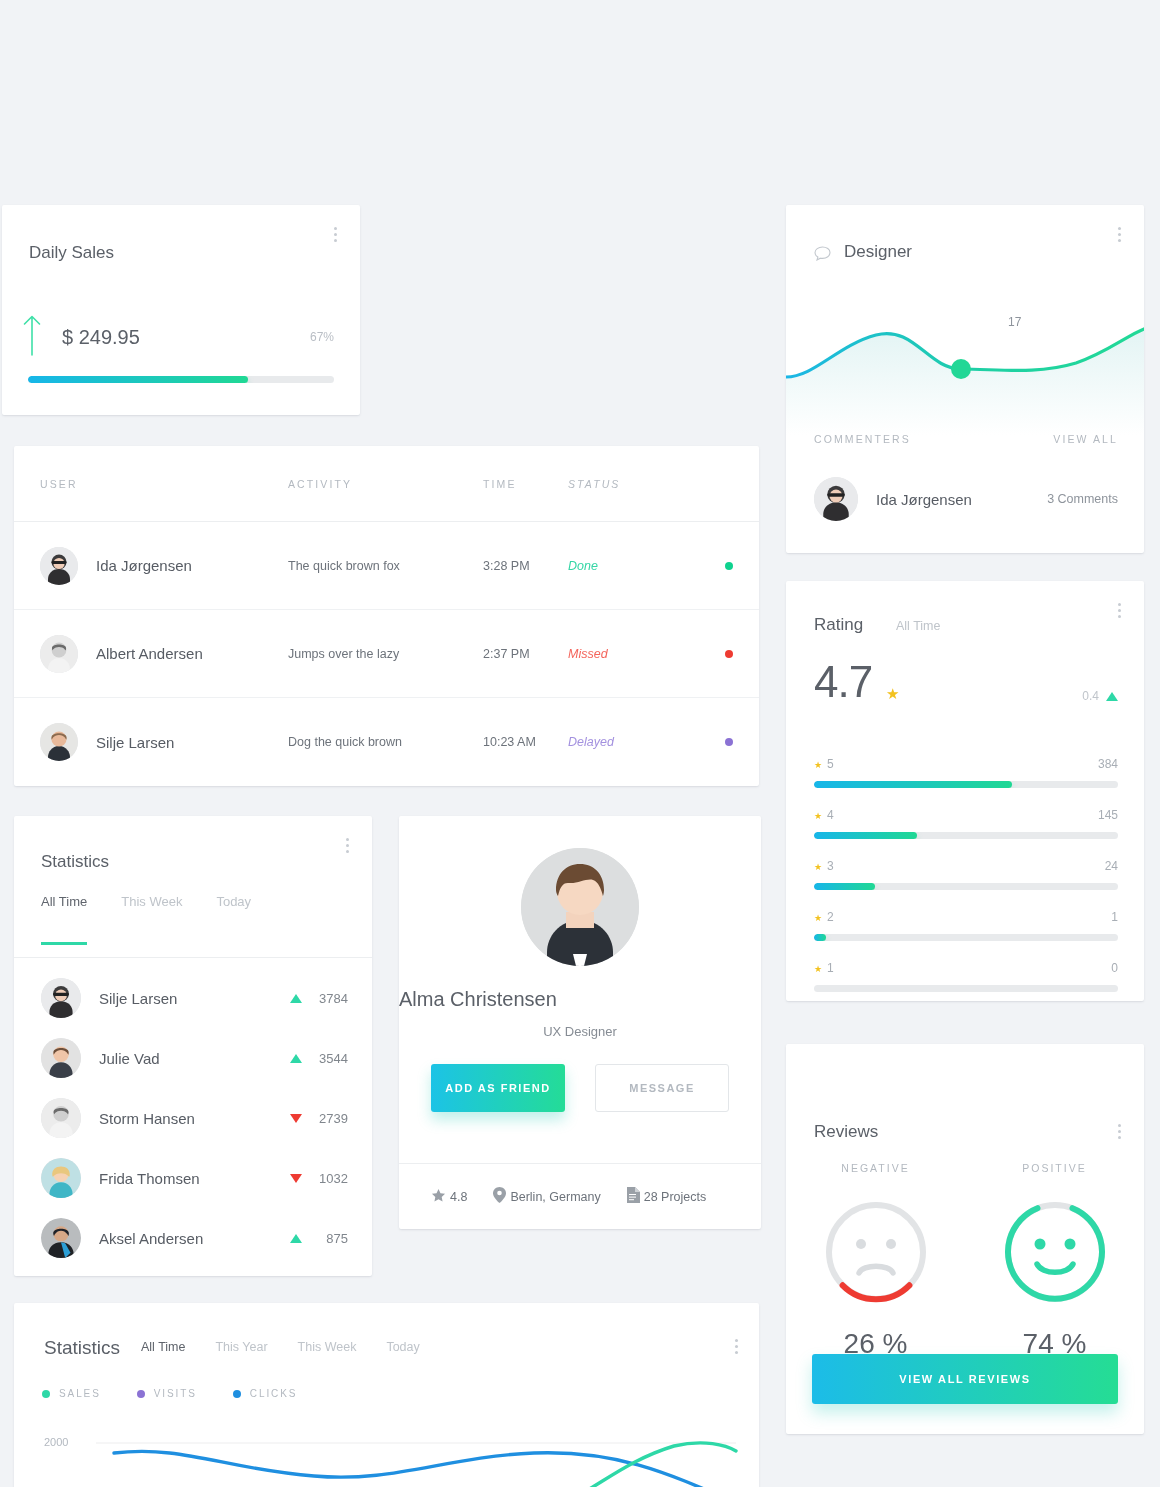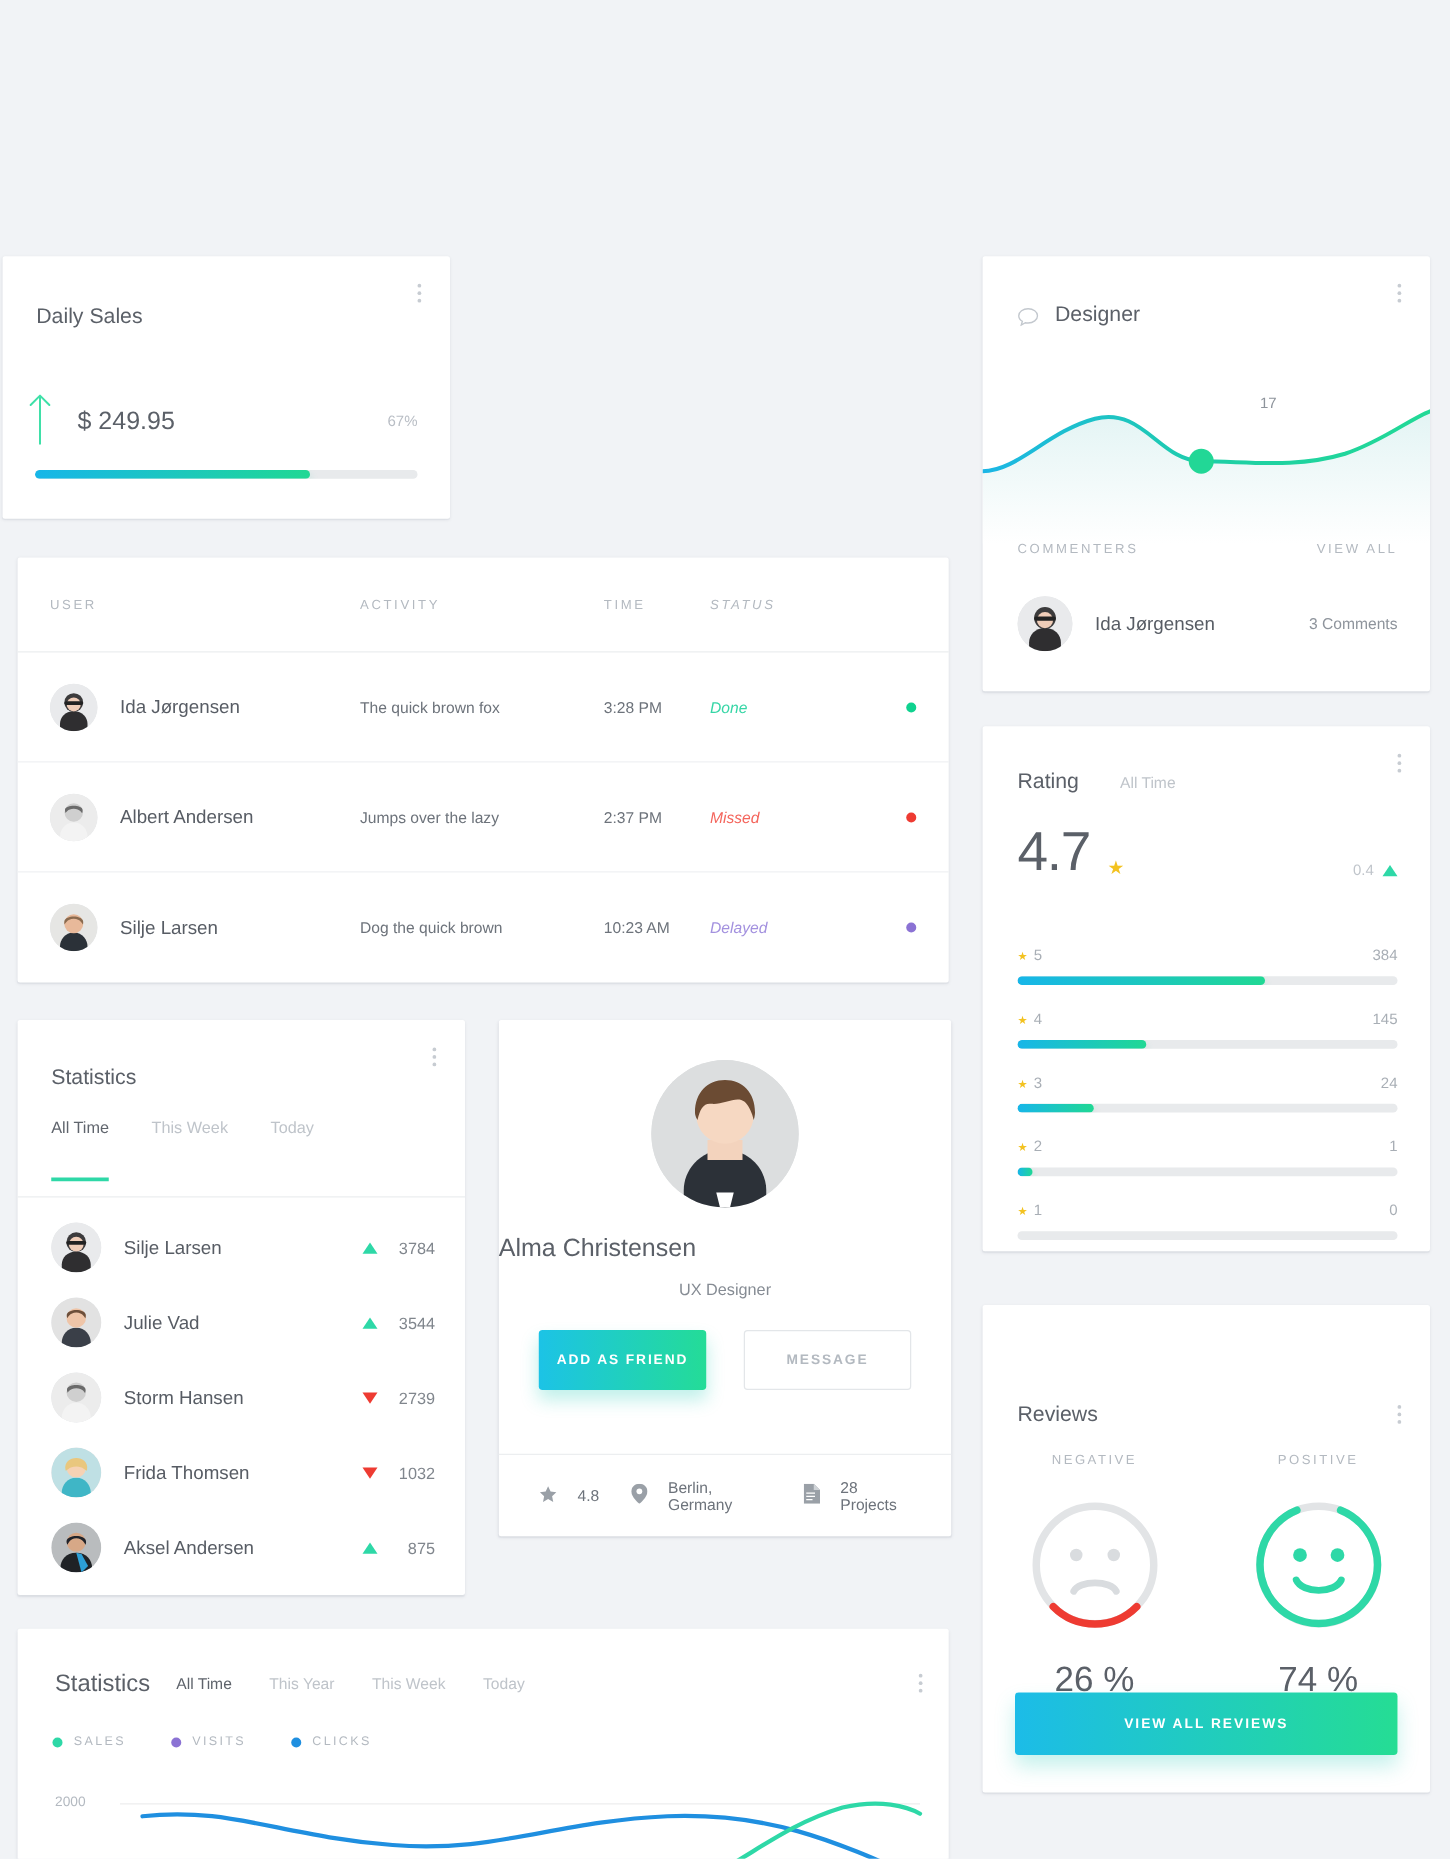--- a/index.html
+++ b/index.html
@@ -125,21 +125,21 @@
     color: #fff; font-size: 11px; letter-spacing: 1.5px; font-weight: 700;
     box-shadow: 0 8px 14px rgba(30,200,180,0.28); cursor: pointer;
     font-family: "Liberation Sans", sans-serif;
   }
   .btn-ghost {
     width: 134px; height: 48px; border: 1px solid #e3e6e9; border-radius: 3px;
     background: #fff; color: #b3b9c0; font-size: 11px; letter-spacing: 1.5px; font-weight: 700;
     cursor: pointer; font-family: "Liberation Sans", sans-serif;
   }
   .pfoot { position: absolute; left: 0; right: 0; bottom: 0; height: 66px; border-top: 1px solid #eceef0; display: flex; align-items: center; padding: 0 32px; gap: 26px; }
-  .pstat { display: flex; align-items: center; gap: 16px; font-size: 12.5px; color: #6d737b; }
+  .pstat { display: flex; align-items: center; gap: 4px; font-size: 12.5px; color: #6d737b; }
 
   
   .reviews { width: 358px; height: 390px; }
   .reviews .card-title { position: absolute; left: 28px; top: 78px; }
   .rv-cols { position: absolute; top: 118px; left: 0; width: 100%; display: flex; }
   .rv-col { flex: 1; text-align: center; }
   .rv-lbl { font-size: 10.5px; letter-spacing: 2px; color: #b3b9c0; }
   .rv-face { margin: 24px auto 0; width: 108px; height: 108px; }
   .rv-pct { margin-top: 22px; font-size: 28px; font-weight: 300; color: #5b6068; }
   .rv-cnt { margin-top: 4px; font-size: 12px; color: #b3b9c0; }

